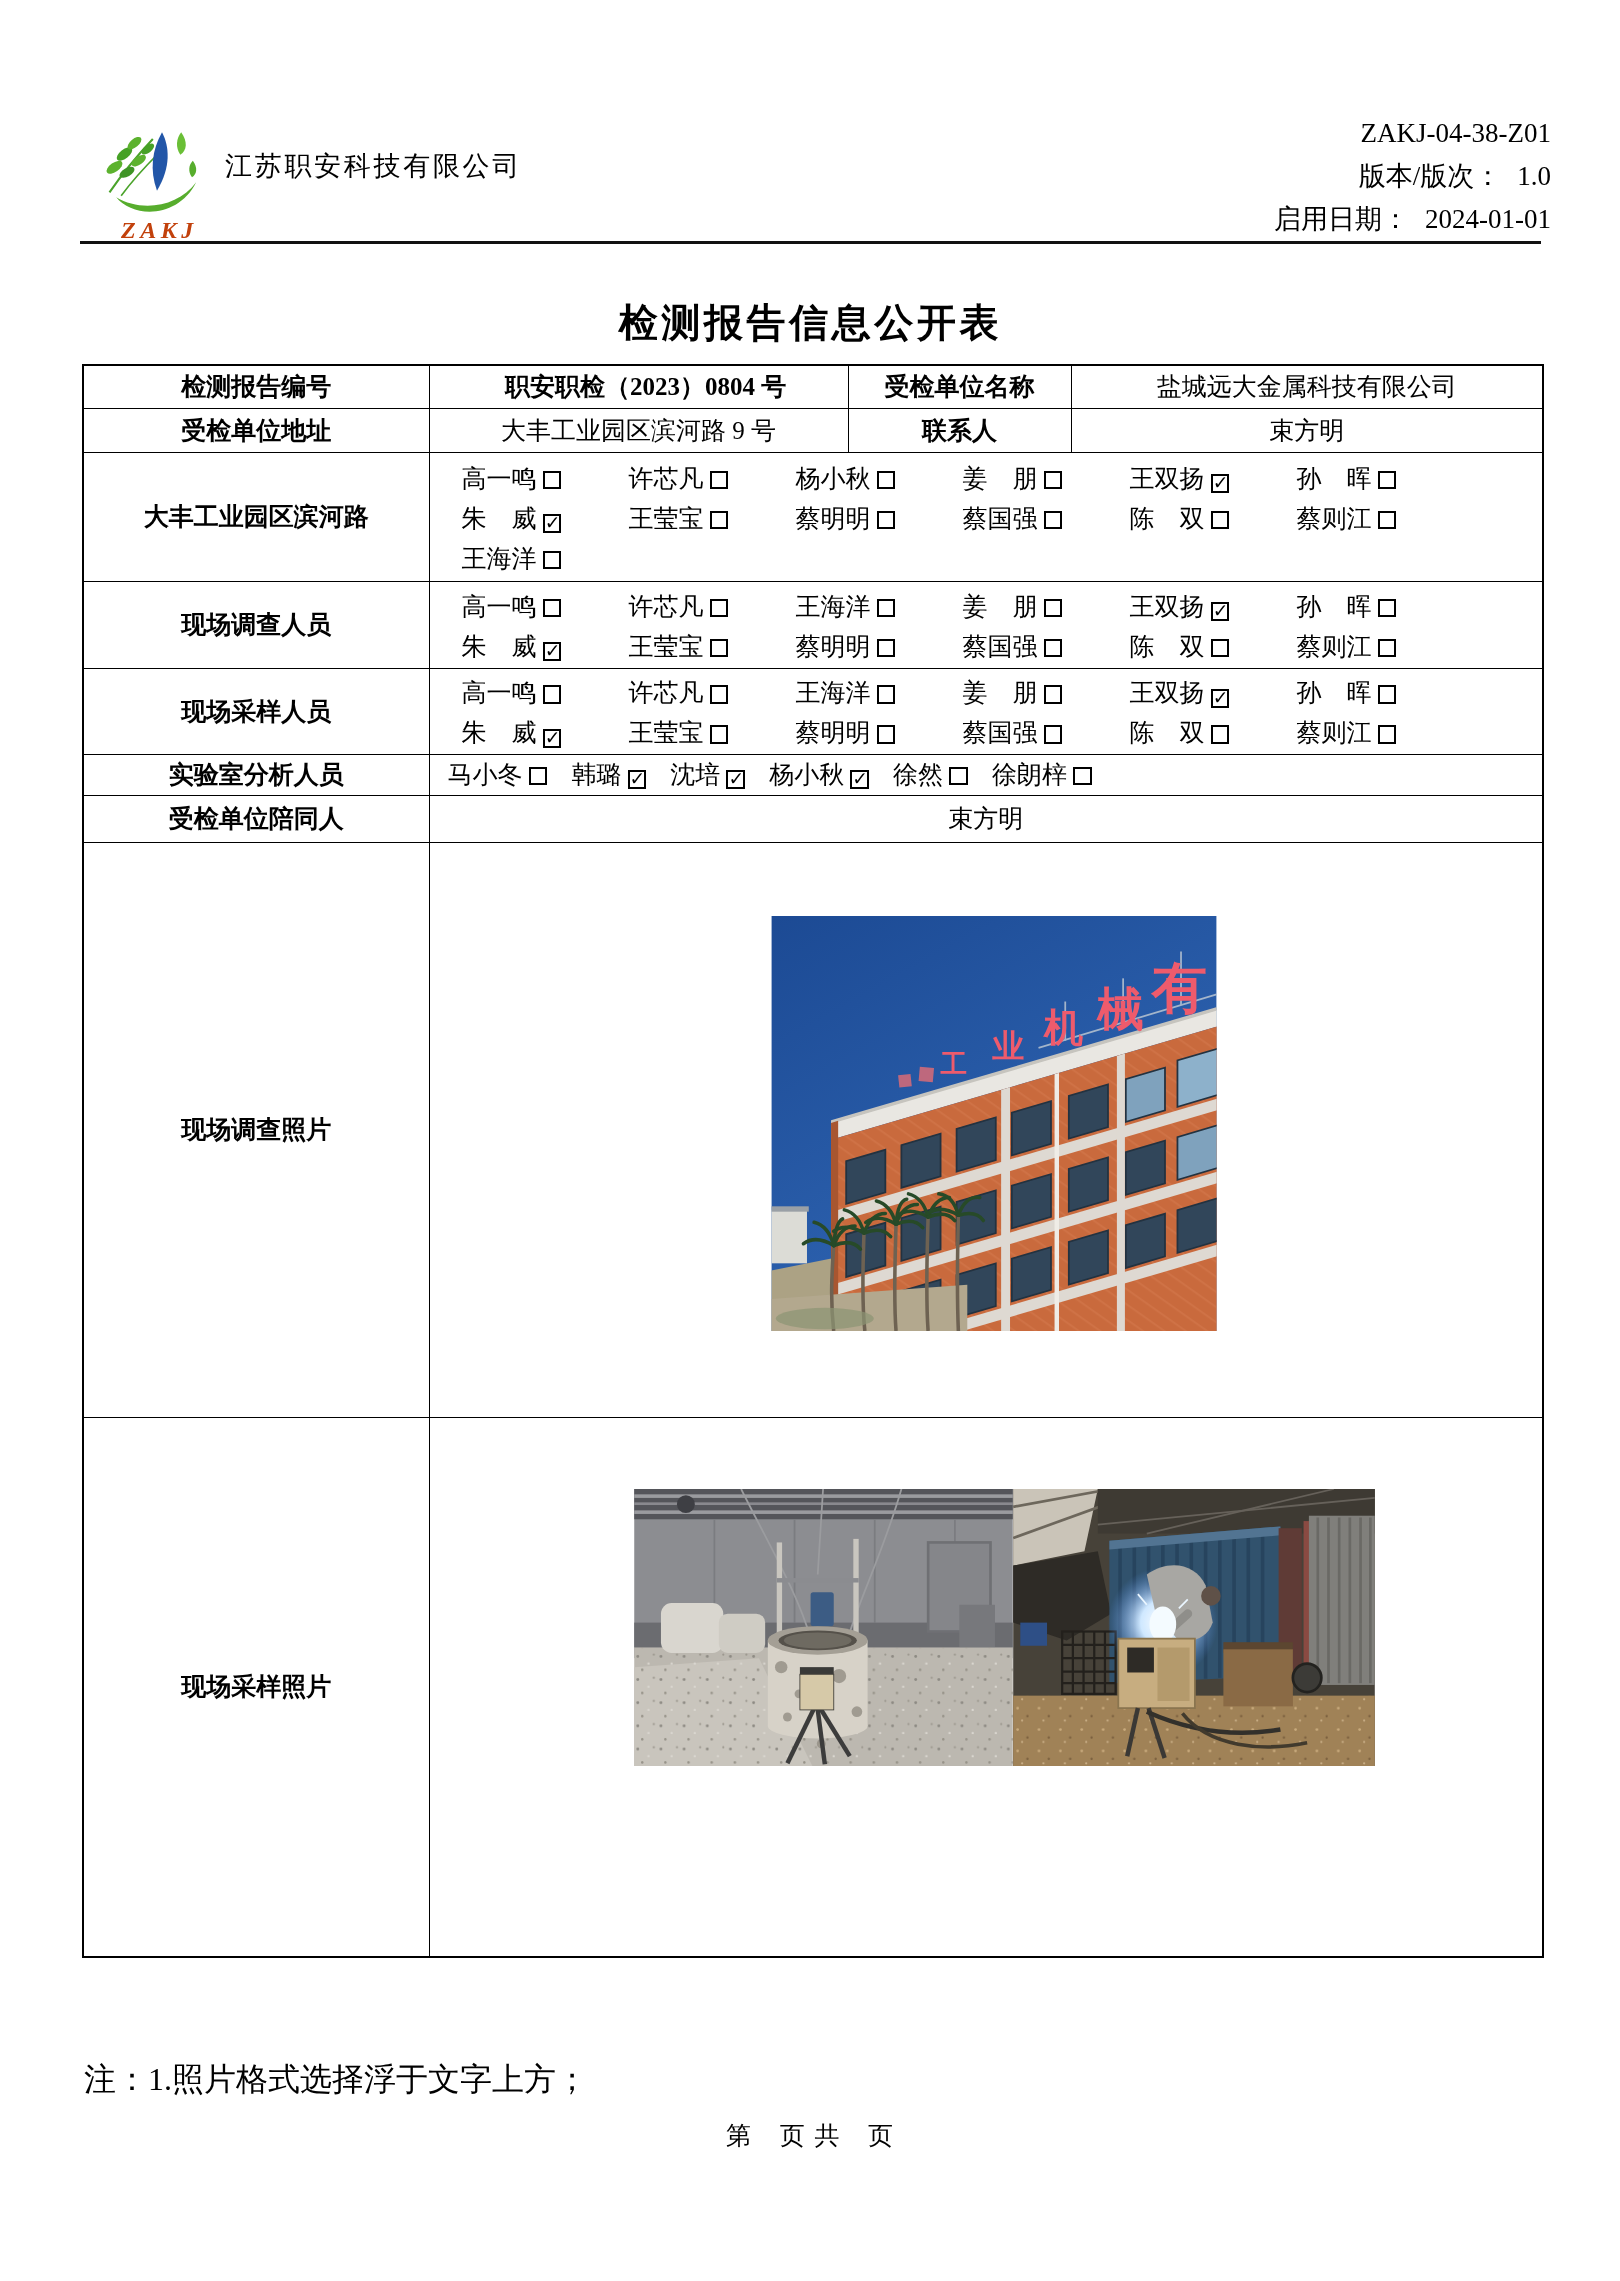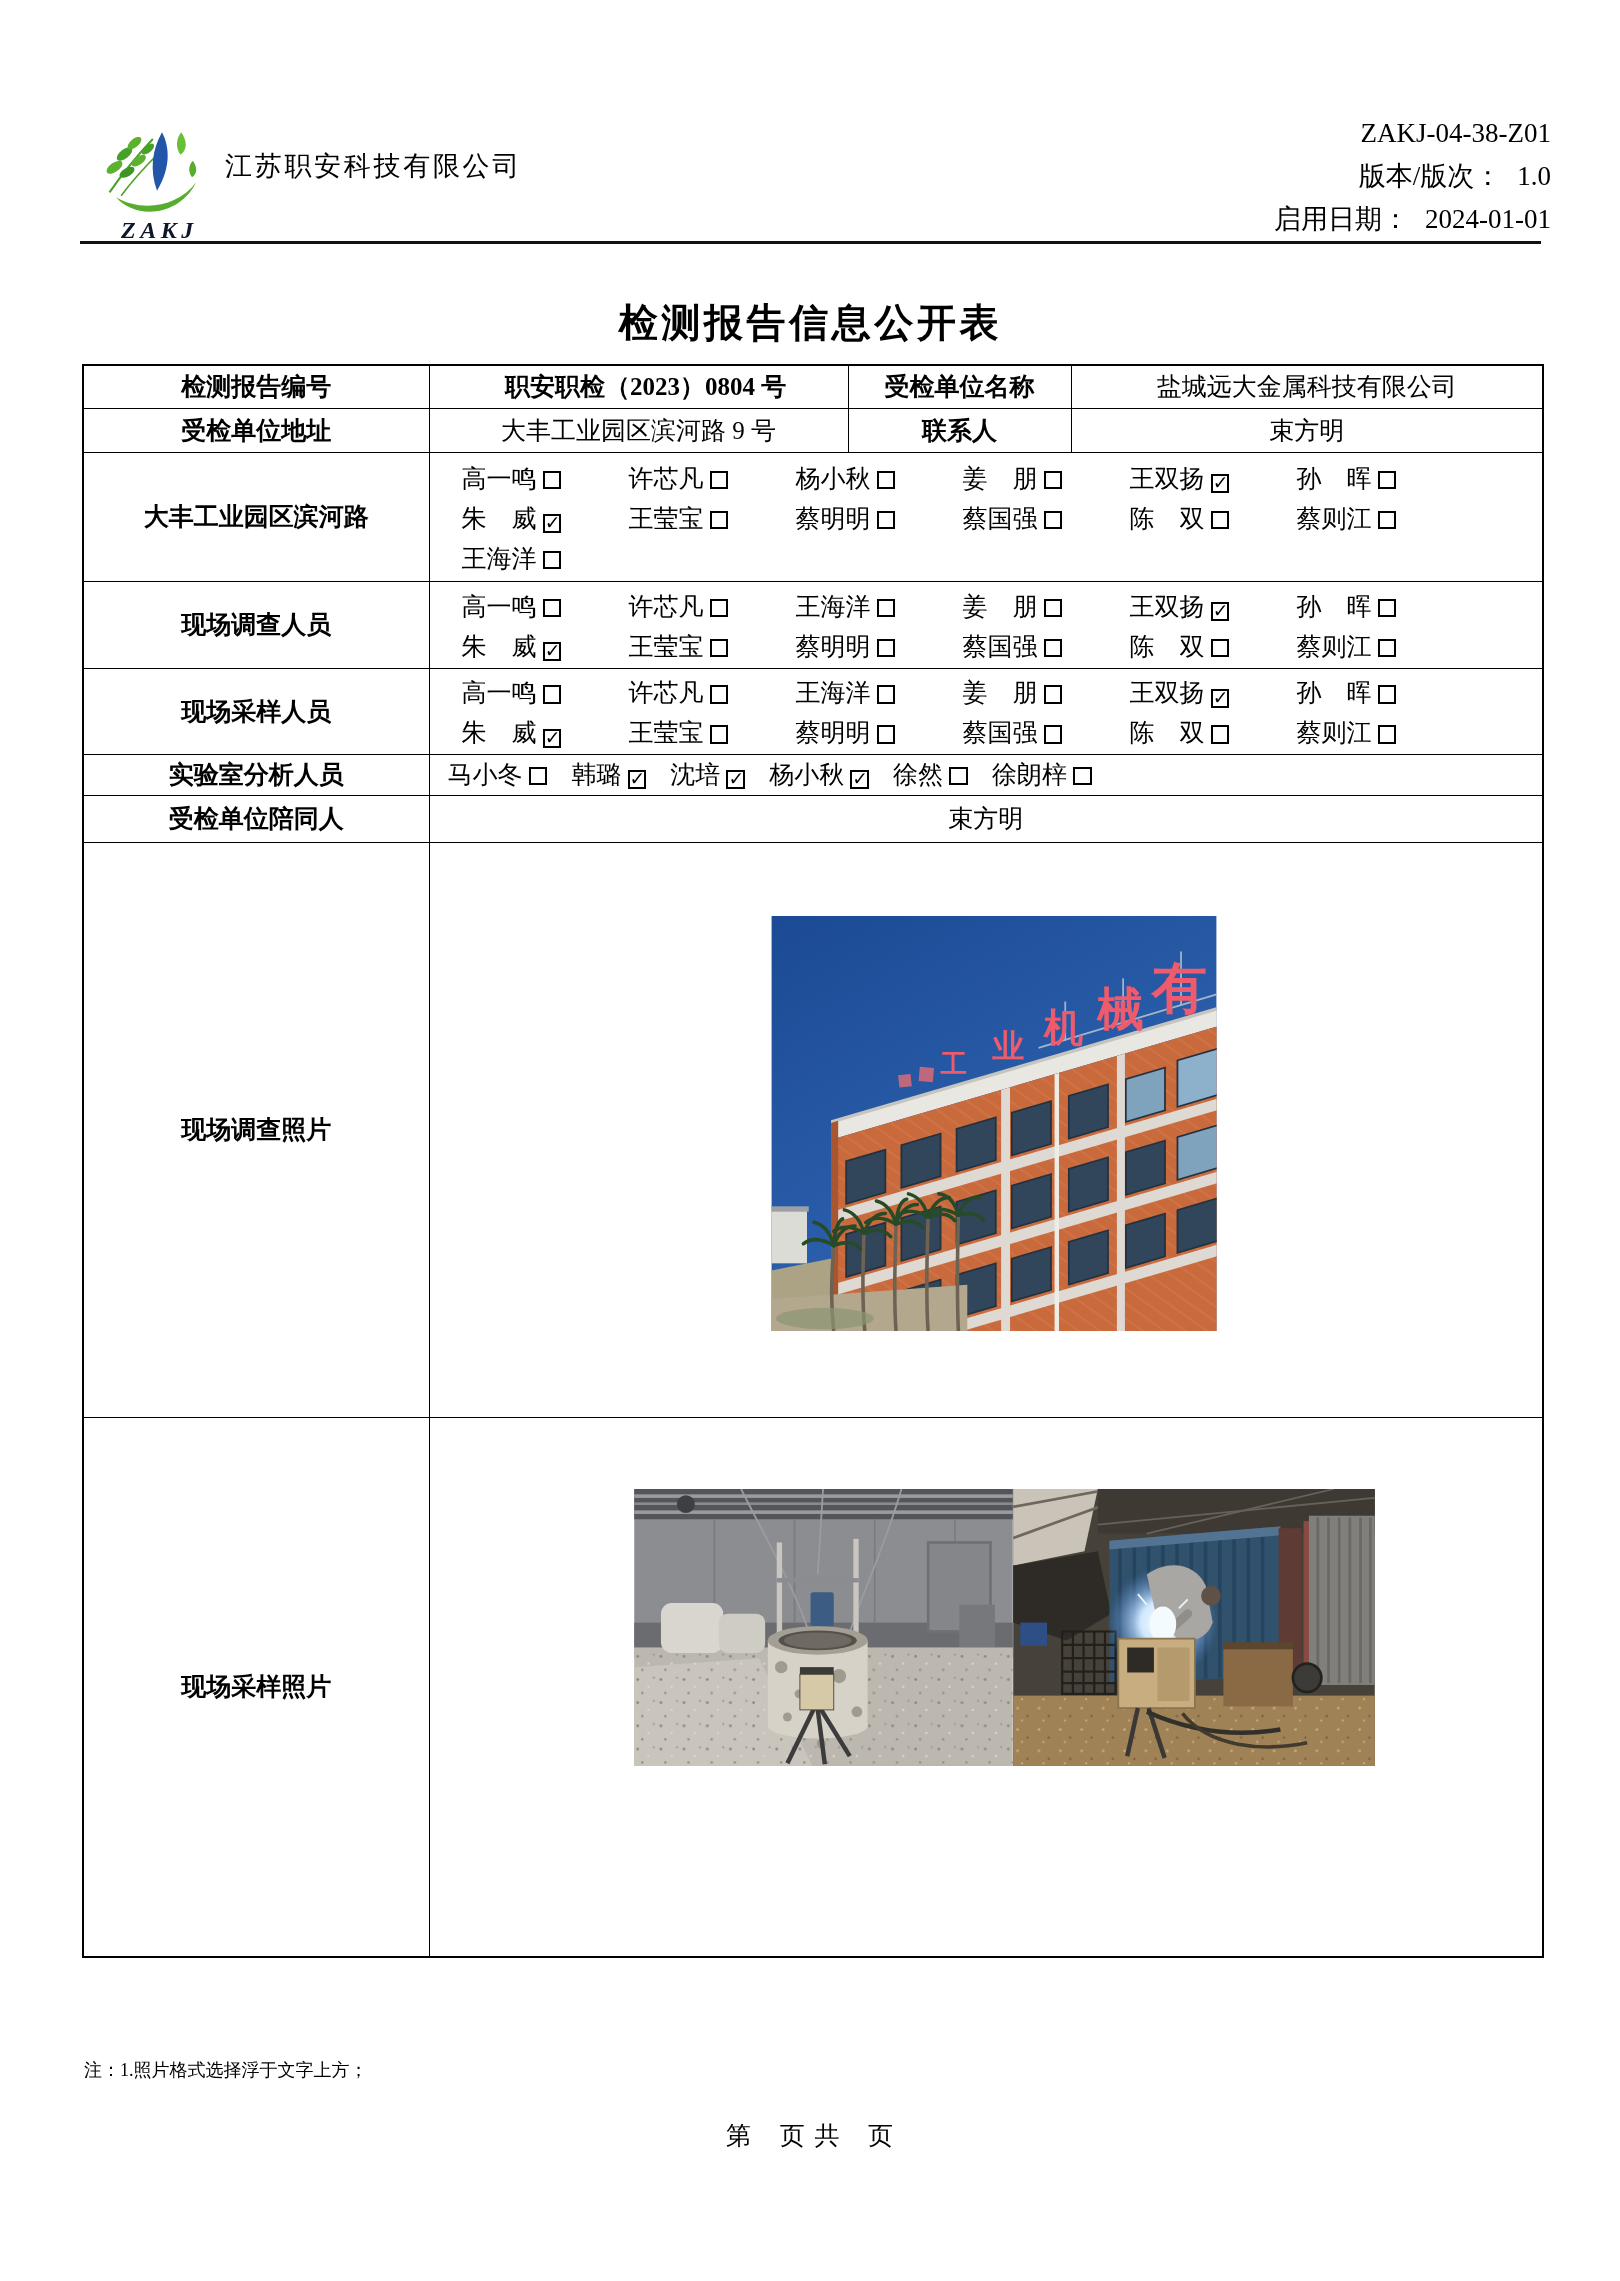--- a/index.html
+++ b/index.html
@@ -3,21 +3,21 @@
 <meta charset="utf-8">
 <style>
   *{margin:0;padding:0;box-sizing:border-box}
   html,body{background:#ffffff}
   body{width:1621px;height:2281px;font-family:"Liberation Serif","DejaVu Serif",serif;color:#000}
   .page{position:relative;width:1621px;height:2281px;background:#fff;overflow:hidden}
 
   
   .logo{position:absolute;left:96px;top:119px;width:127px;height:100px}
   .logo-text{position:absolute;left:121px;top:217px;font-size:24px;font-weight:bold;font-style:italic;
-             color:#0f172a;letter-spacing:4.5px;font-family:"Liberation Serif",serif}
+             color:#c2410c;letter-spacing:4.5px;font-family:"Liberation Serif",serif}
   .company{position:absolute;left:225px;top:148px;font-size:27px;letter-spacing:2.7px}
   .hdr-right{position:absolute;top:112px;right:70px;text-align:right;font-size:27px;line-height:43px}
   .hdr-right .gap{margin-left:16px}
   .hrule{position:absolute;left:80px;top:241px;width:1461px;height:2.7px;background:#111}
 
   
   .title{position:absolute;left:0;top:296px;width:1621px;text-align:center;
          font-size:39px;font-weight:bold;letter-spacing:3.6px}
 
   
@@ -30,21 +30,21 @@
   td.names{vertical-align:top;padding:4.5px 0 0 32px}
   .nline{white-space:nowrap;height:40px;line-height:40px}
   .nm{display:inline-block;width:167px;white-space:nowrap}
   .nline.compact .nm{width:auto;margin-right:24px}
   .cb{display:inline-block;width:18.7px;height:18.7px;border:2.7px solid #000;margin-left:6.2px;vertical-align:-2.7px;
       line-height:13.4px;text-align:center;font-size:18.7px;font-weight:bold;font-family:"DejaVu Sans",sans-serif}
   td.photo-cell{position:relative;vertical-align:top}
   .ph{position:absolute;display:block}
 
   
-  .note{position:absolute;left:84px;top:2058px;font-size:18px}
+  .note{position:absolute;left:84px;top:2058px;font-size:32px}
   .pageline{position:absolute;left:0;top:2119px;width:1621px;text-align:center;font-size:25px;letter-spacing:1.8px}
 </style>
 </head>
 <body>
 
 <div class="page">
 
   <svg class="logo" viewBox="0 0 140 120" aria-hidden="true">
     <g>
       <path d="M10,88 Q32,56 62,24" fill="none" stroke="#4aa32a" stroke-width="2.5"></path>

